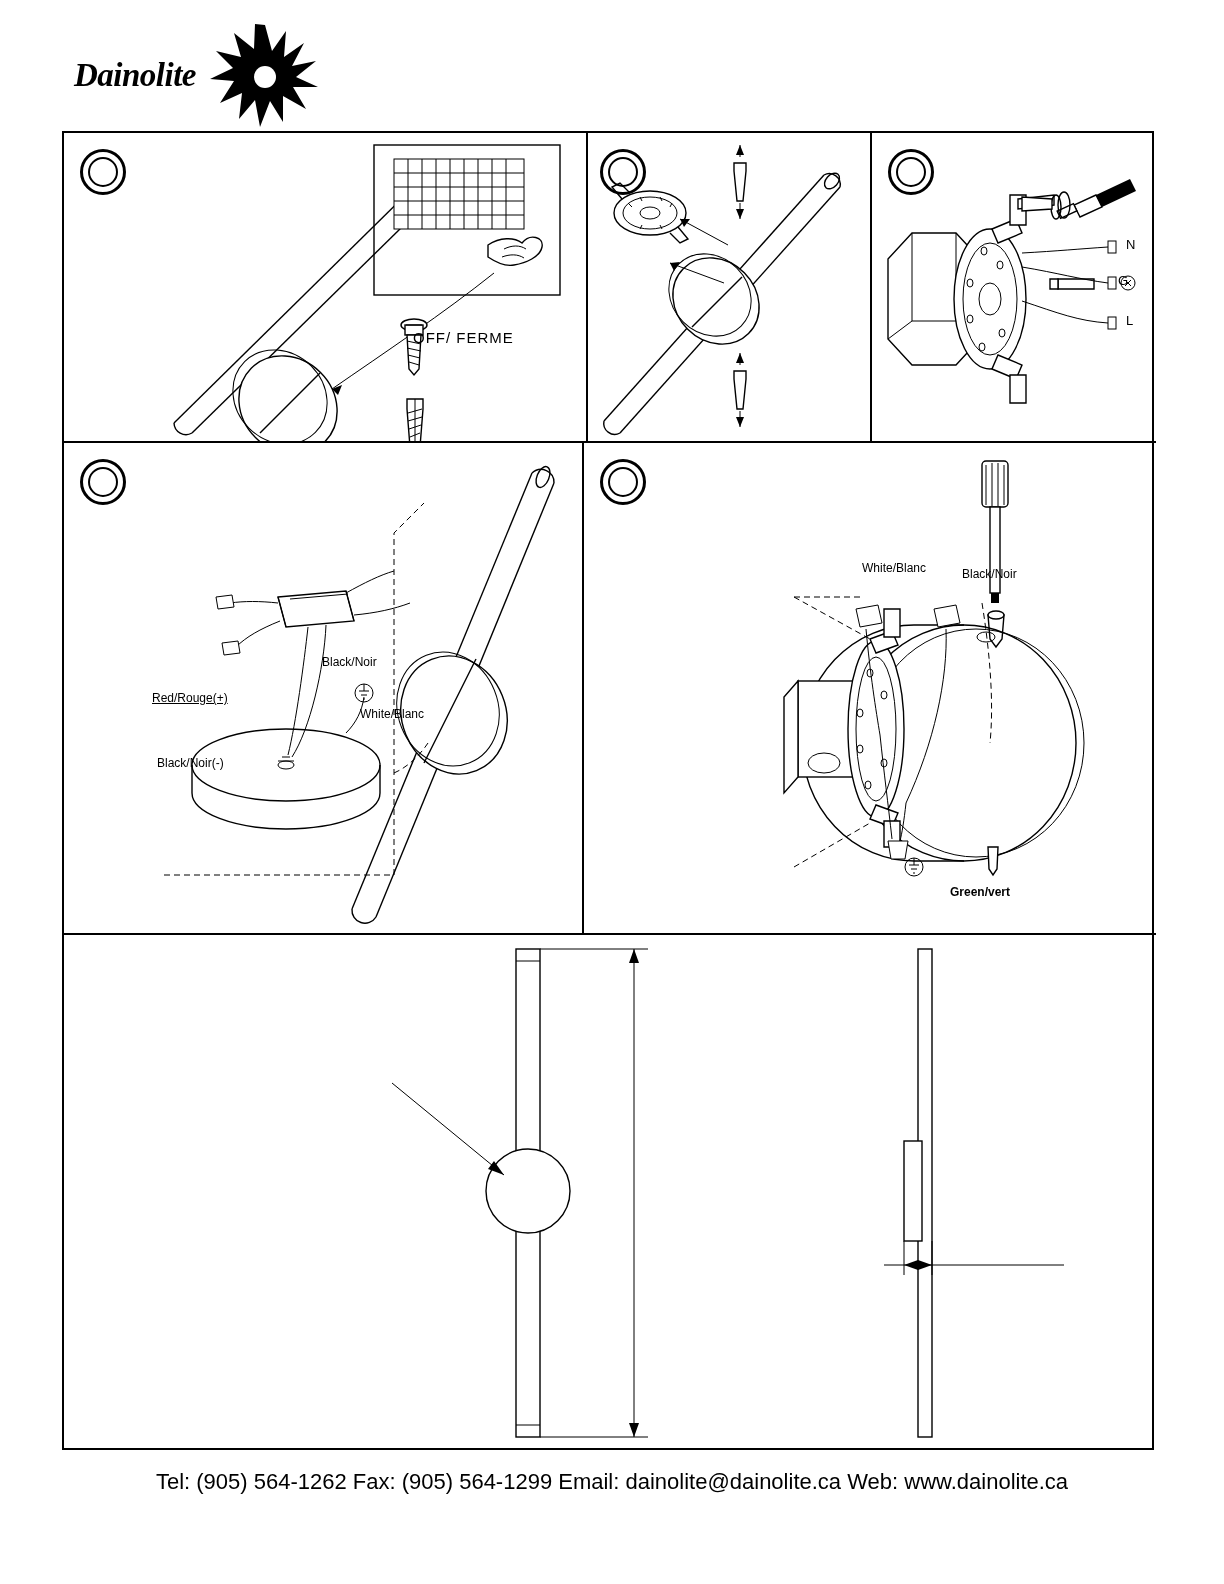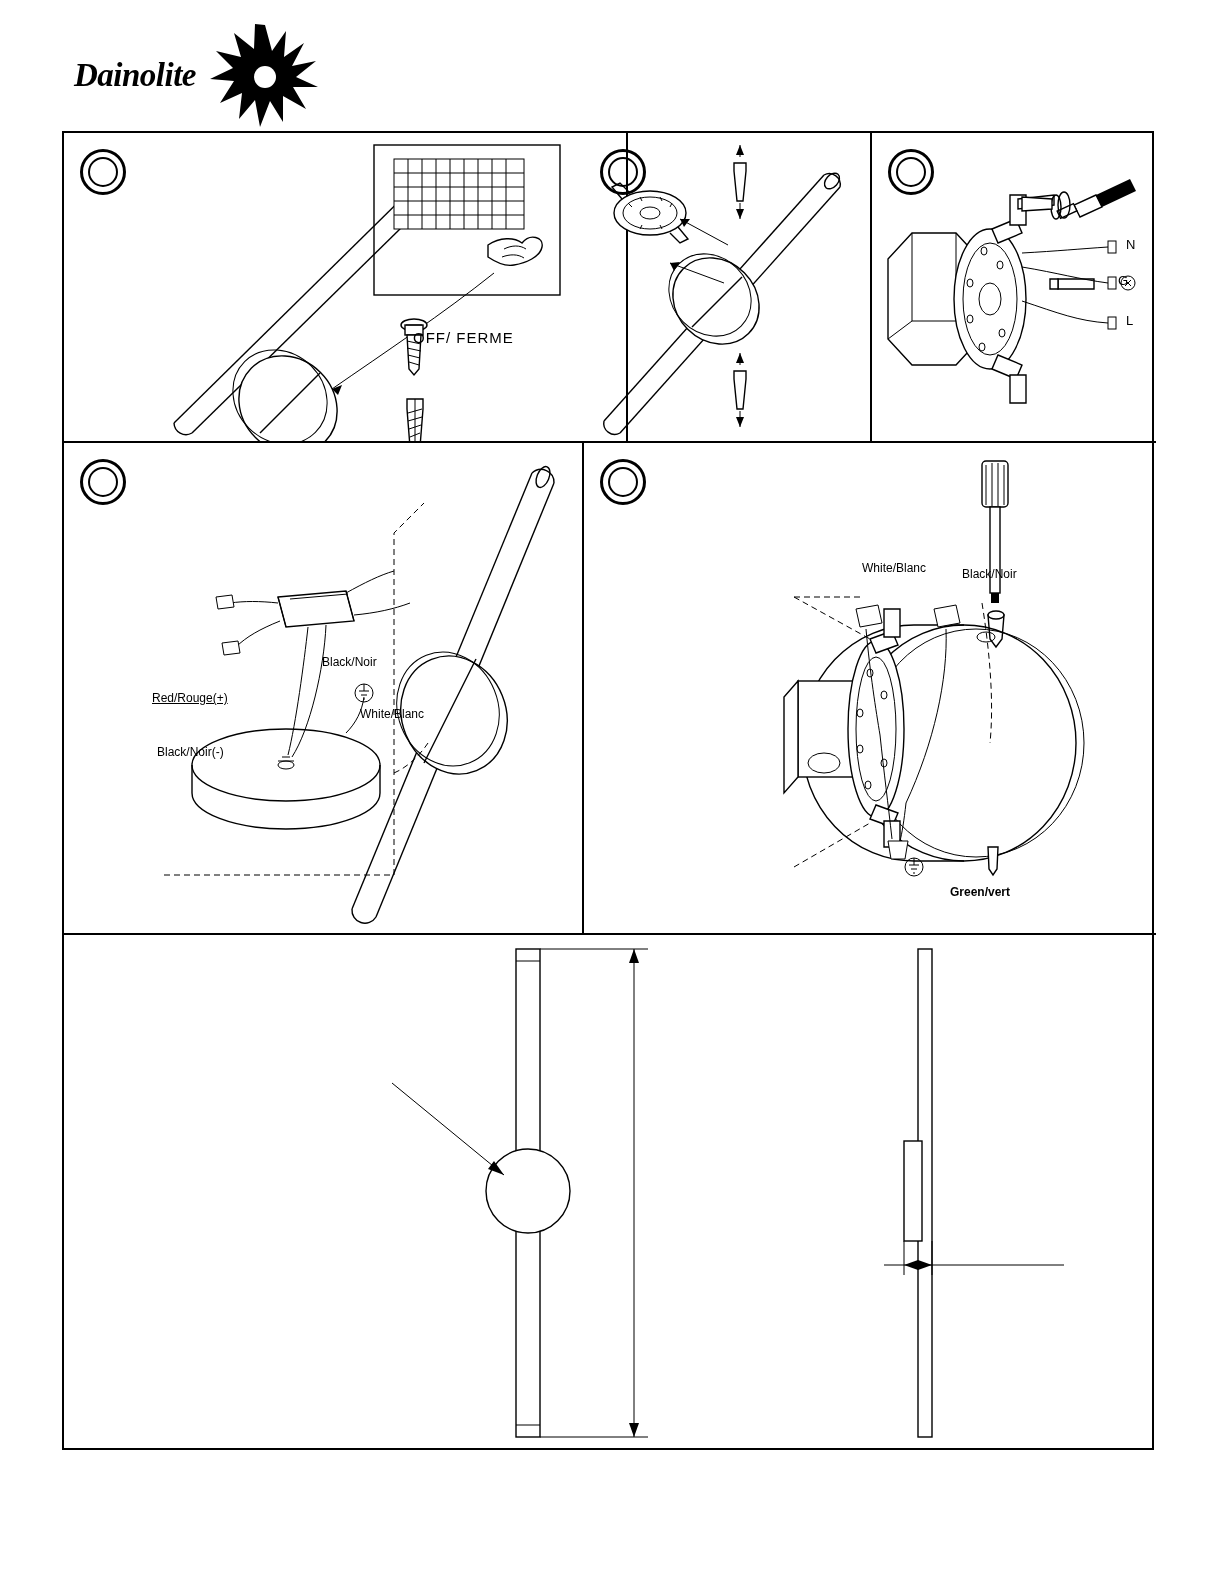--- a/index.html
+++ b/index.html
@@ -52,21 +52,21 @@
     width: 1092px;
     height: 1319px;
     border: 2px solid #000;
     box-sizing: border-box;
   }
   .panel {
     position: absolute;
     box-sizing: border-box;
     overflow: hidden;
   }
-  .p1 { left: 0;    top: 0;   width: 564px; height: 310px; border-right: 2px solid #000; border-bottom: 2px solid #000; }
+  .p1 { left: 0;    top: 0;   width: 524px; height: 310px; border-right: 2px solid #000; border-bottom: 2px solid #000; }
   .p2 { left: 520px; top: 0;  width: 288px; height: 310px; border-right: 2px solid #000; border-bottom: 2px solid #000; }
   .p3 { left: 808px; top: 0;  width: 284px; height: 310px; border-bottom: 2px solid #000; }
   .p4 { left: 0;    top: 310px; width: 520px; height: 492px; border-right: 2px solid #000; border-bottom: 2px solid #000; }
   .p5 { left: 520px; top: 310px; width: 572px; height: 492px; border-bottom: 2px solid #000; }
   .p6 { left: 0;    top: 802px; width: 1092px; height: 515px; }
 
   
   .step-badge {
     position: absolute;
     width: 46px;
@@ -372,21 +372,21 @@
         <polygon class="fillw-t" points="158,200 174,198 176,210 160,212"></polygon>
 
         <path class="ln-t" d="M282,290 C292,280 298,268 300,254"></path>
         <circle class="ln-t" cx="300" cy="250" r="9"></circle>
         <path class="ln-t" d="M295,248 l10,0 M297,252 l6,0 M299,256 l2,0 M300,241 l0,7"></path>
       </g>
     </svg>
     <div class="lbl" style="left:258px; top:212px;">Black/Noir</div>
     <div class="lbl" style="left:88px; top:248px;text-decoration:underline;">Red/Rouge(+)</div>
     <div class="lbl" style="left:296px; top:264px;">White/Blanc</div>
-    <div class="lbl" style="left:93px; top:302px;">Black/Noir(-)</div>
+    <div class="lbl" style="left:93px; top:313px;">Black/Noir(-)</div>
   </div>
 
   <div class="panel p5">
     <div class="step-badge" style="left:16px; top:16px;"></div>
     <svg width="572" height="492" viewBox="0 0 572 492" style="position:absolute;left:0;top:0;">
 
       <g>
         <rect class="fillw" x="398" y="18" width="26" height="46" rx="4"></rect>
         <g stroke="#000" stroke-width="1">
           <line x1="402" y1="22" x2="402" y2="62"></line>
@@ -483,13 +483,14 @@
         <line class="ln-t" x1="820" y1="330" x2="1000" y2="330"></line>
         <polygon class="blk" points="840,330 854,325 854,335"></polygon>
         <polygon class="blk" points="868,330 854,325 854,335"></polygon>
       </g>
     </svg>
   </div>
 
 </div>
 
 <div class="footer">
+  <div>Tel: (905) 564-1262 Fax: (905) 564-1299 Email: dainolite@dainolite.ca Web: www.dainolite.ca</div>
 </div>
 
 </body></html>

